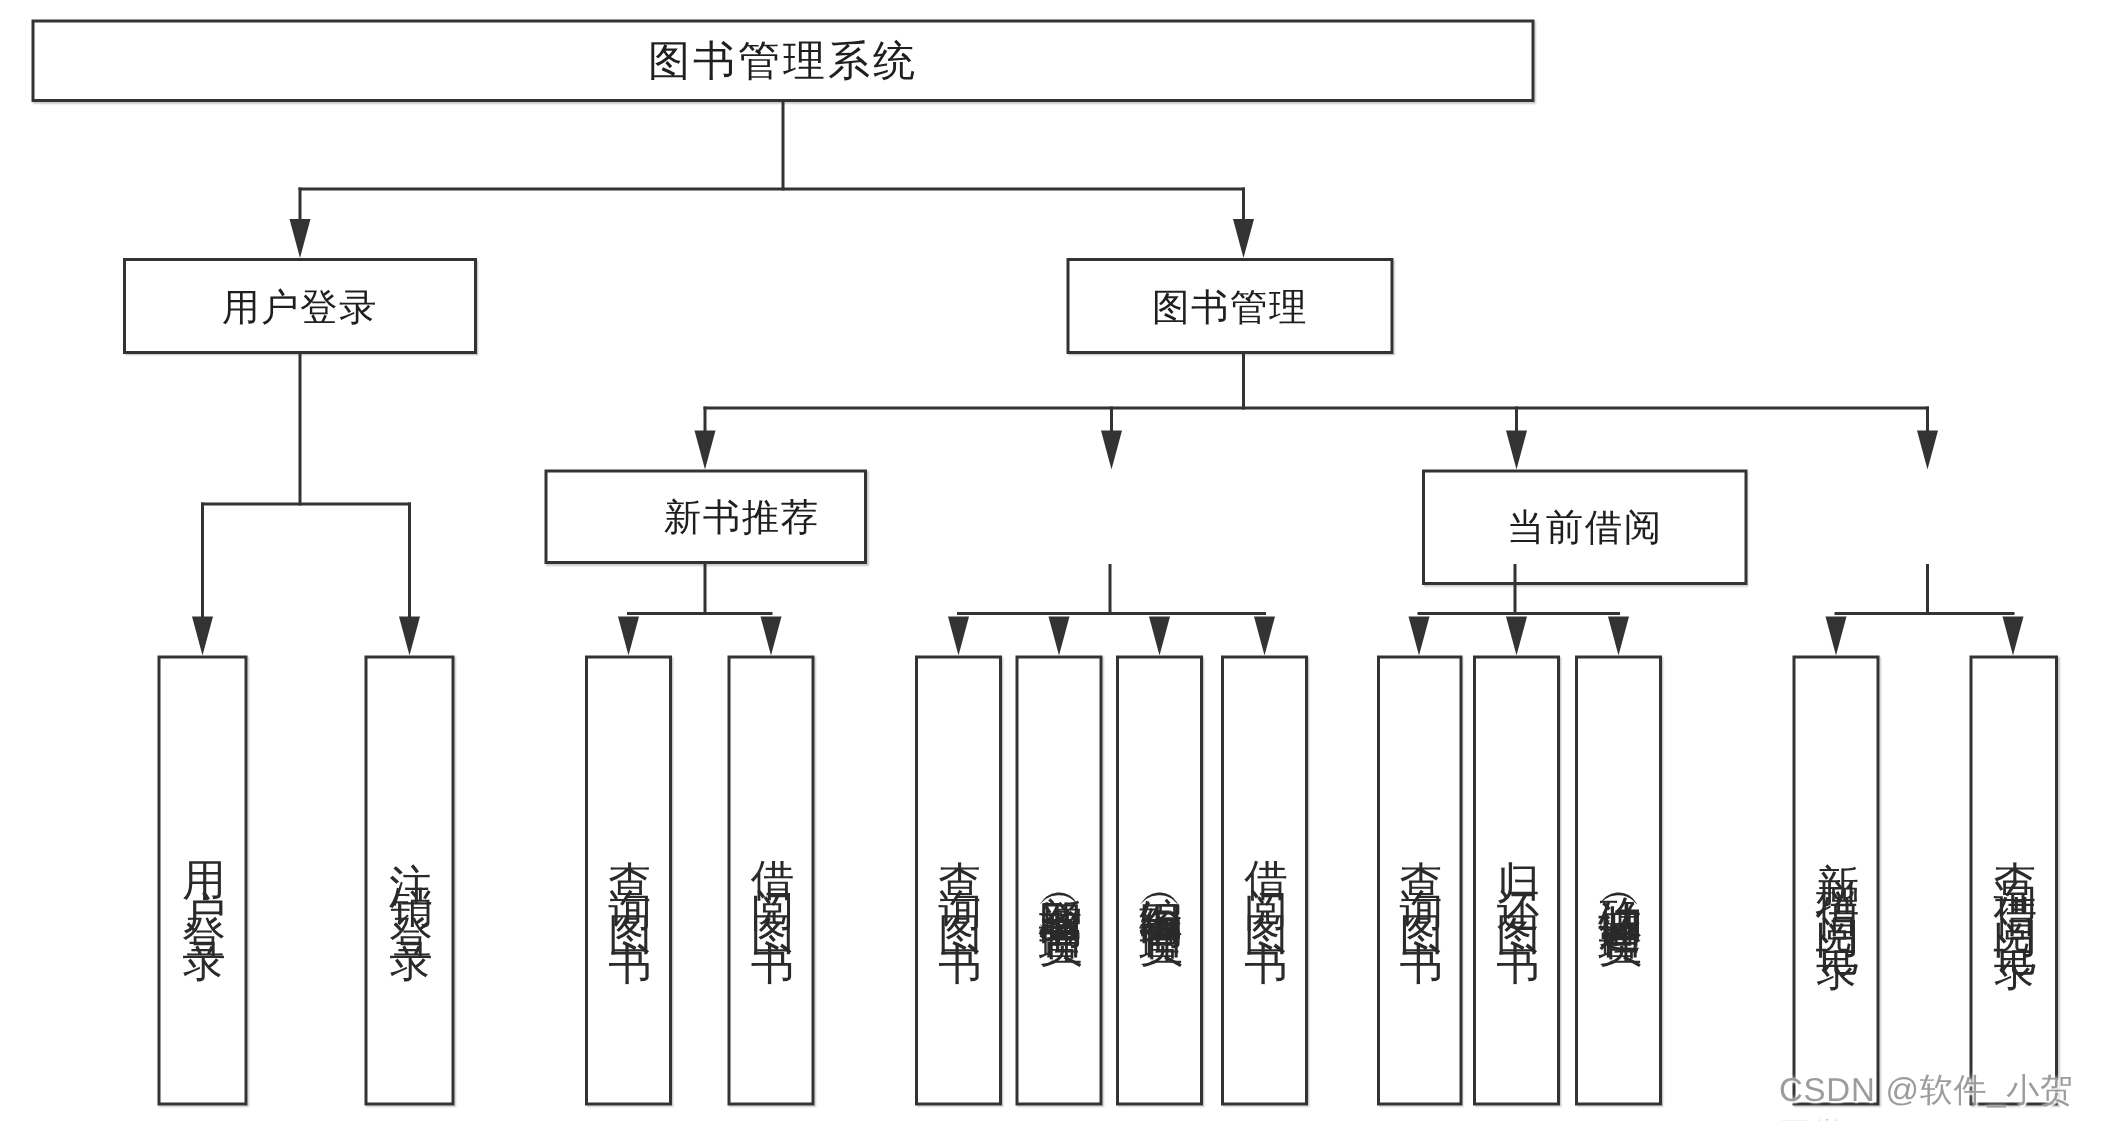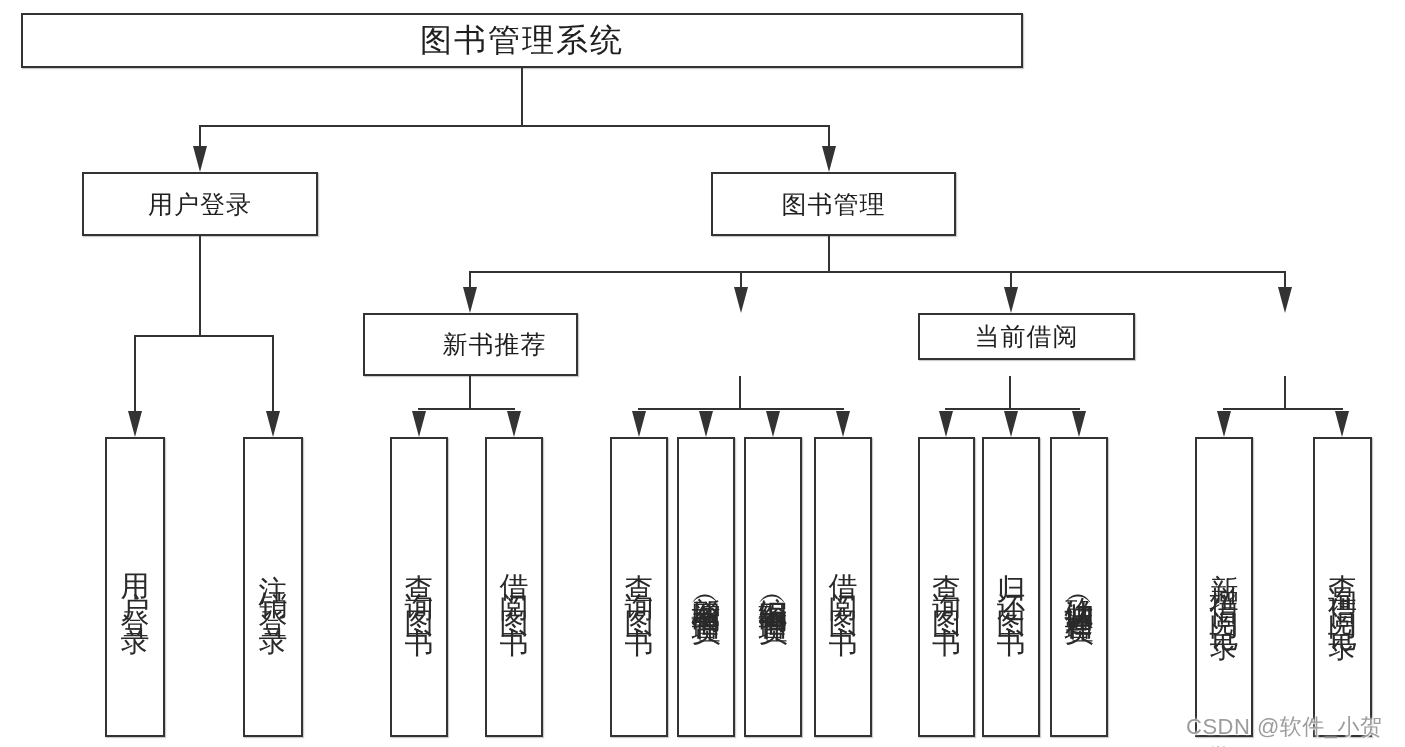--- a/index.html
+++ b/index.html
@@ -6,21 +6,21 @@
   .canvas{
     position:relative;width:1405px;height:747px;background:#ffffff;overflow:hidden;
     font-family:"Liberation Sans","DejaVu Sans",sans-serif;color:#1f1f1f;
   }
   .node{
     position:absolute;box-sizing:border-box;border:2px solid #333333;background:#ffffff;
     display:flex;align-items:center;justify-content:center;
     box-shadow:1px 1px 1px rgba(110,110,110,0.35);
   }
   .hlabel{font-size:25px;letter-spacing:1px;}
-  .root-label{font-size:32px;letter-spacing:2px;}
+  .root-label{font-size:28px;letter-spacing:2px;}
   .leaf .vtext{
     writing-mode:vertical-rl;text-orientation:mixed;font-size:29px;line-height:1;color:#2a2a2a;
   }
   .sp-wide{letter-spacing:18px;}
   .sp-med{letter-spacing:12px;}
   .sp-tight{letter-spacing:3px;}
   .vline,.hline{position:absolute;background:#333333;}
   .vline{width:2px;}
   .hline{height:2px;}
   .arrow{
@@ -36,26 +36,26 @@
 </style>
 </head>
 <body>
 
 <div class="canvas">
 
   <div class="node root-label" style="left:21px;top:13px;width:1002px;height:55px;">图书管理系统</div>
 
   <div class="node hlabel" style="left:82px;top:172px;width:236px;height:64px;">用户登录</div>
 
-  <div class="node hlabel" style="left:711px;top:172px;width:245px;height:64px;">图书管理</div>
+  <div class="node hlabel" style="left:711px;top:172px;width:218px;height:64px;">图书管理</div>
 
   <div class="node hlabel" style="left:363px;top:313px;width:215px;height:63px;padding-left:48px;">新书推荐</div>
 
 
-  <div class="node hlabel" style="left:918px;top:313px;width:217px;height:47px;">当前借阅</div>
+  <div class="node hlabel" style="left:948px;top:313px;width:217px;height:77px;">当前借阅</div>
 
 
   <div class="node leaf" style="left:105px;top:437px;width:60px;height:300px;">
     <span class="vtext sp-wide">用户登录</span>
   </div>
 
   <div class="node leaf" style="left:243px;top:437px;width:60px;height:300px;">
     <span class="vtext sp-wide">注销登录</span>
   </div>
 

